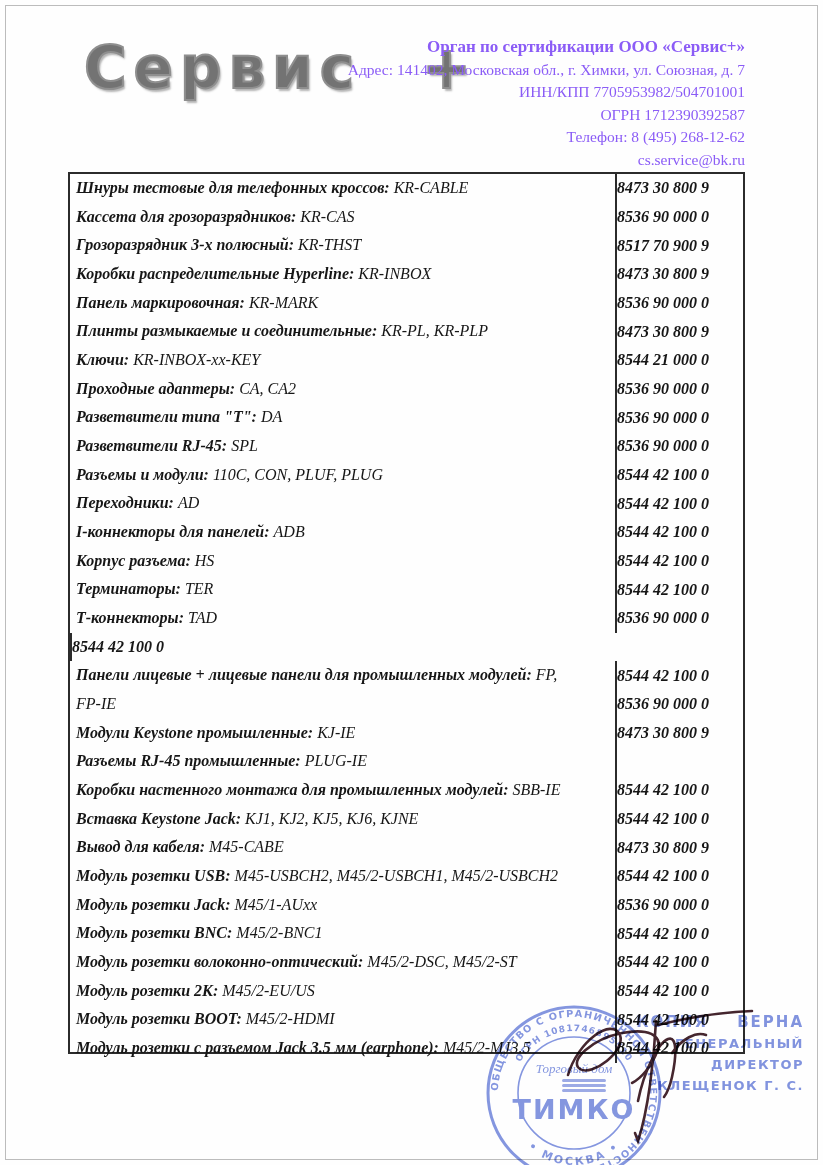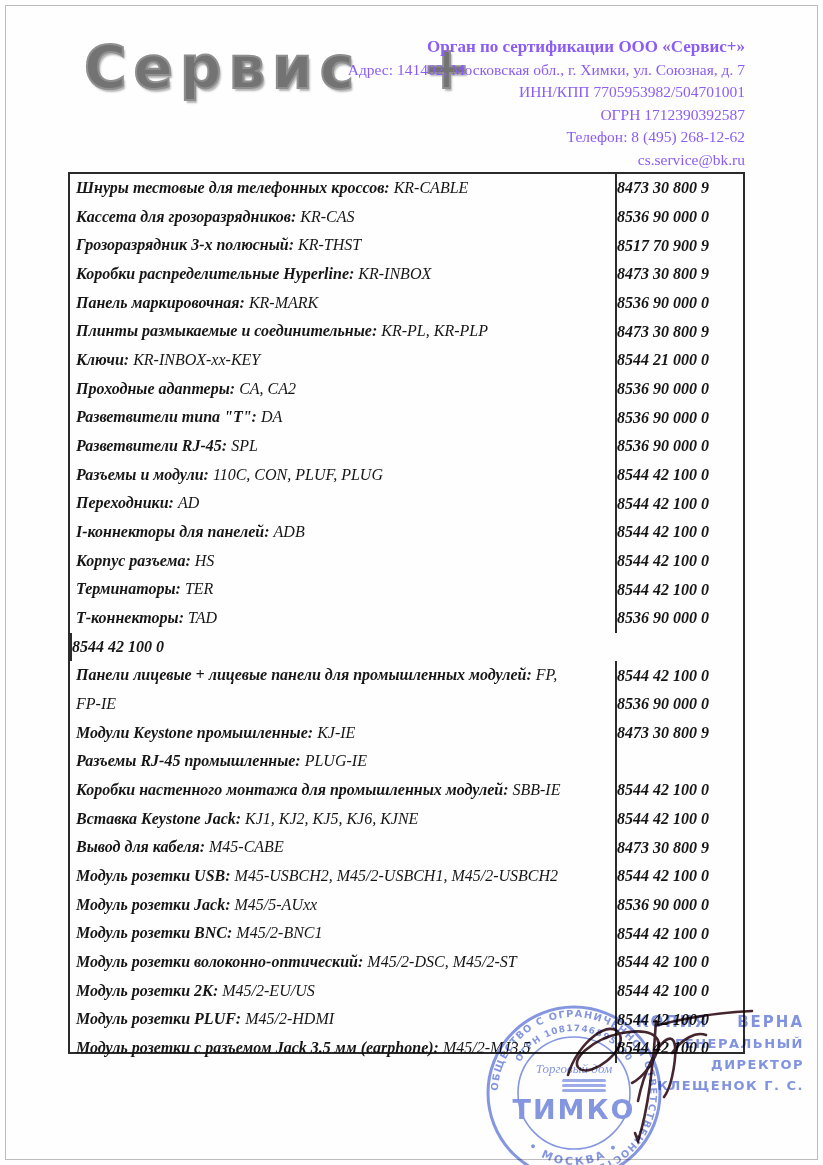--- a/index.html
+++ b/index.html
@@ -182,33 +182,33 @@
         </div><div class="trow">
           <div class="cell label-cell"><span class="lbl">Вставка Keystone Jack: </span><span class="itm">KJ1, KJ2, KJ5, KJ6, KJNE</span></div>
           <div class="cell code-cell">8544 42 100 0</div>
         </div><div class="trow">
           <div class="cell label-cell"><span class="lbl">Вывод для кабеля: </span><span class="itm">M45-CABE</span></div>
           <div class="cell code-cell">8473 30 800 9</div>
         </div><div class="trow">
           <div class="cell label-cell"><span class="lbl">Модуль розетки USB: </span><span class="itm">M45-USBCH2, M45/2-USBCH1, M45/2-USBCH2</span></div>
           <div class="cell code-cell">8544 42 100 0</div>
         </div><div class="trow">
-          <div class="cell label-cell"><span class="lbl">Модуль розетки Jack: </span><span class="itm">M45/5-AUxx</span></div>
+          <div class="cell label-cell"><span class="lbl">Модуль розетки Jack: </span><span class="itm">M45/1-AUxx</span></div>
           <div class="cell code-cell">8536 90 000 0</div>
         </div><div class="trow">
           <div class="cell label-cell"><span class="lbl">Модуль розетки BNC: </span><span class="itm">M45/2-BNC1</span></div>
           <div class="cell code-cell">8544 42 100 0</div>
         </div><div class="trow">
           <div class="cell label-cell"><span class="lbl">Модуль розетки волоконно-оптический: </span><span class="itm">M45/2-DSC, M45/2-ST</span></div>
           <div class="cell code-cell">8544 42 100 0</div>
         </div><div class="trow">
           <div class="cell label-cell"><span class="lbl">Модуль розетки 2К: </span><span class="itm">M45/2-EU/US</span></div>
           <div class="cell code-cell">8544 42 100 0</div>
         </div><div class="trow">
-          <div class="cell label-cell"><span class="lbl">Модуль розетки PLUF: </span><span class="itm">M45/2-HDMI</span></div>
+          <div class="cell label-cell"><span class="lbl">Модуль розетки BOOT: </span><span class="itm">M45/2-HDMI</span></div>
           <div class="cell code-cell">8544 42 100 0</div>
         </div><div class="trow">
           <div class="cell label-cell"><span class="lbl">Модуль розетки с разъемом Jack 3.5 мм (earphone): </span><span class="itm">M45/2-MJ3.5</span></div>
           <div class="cell code-cell">8544 42 100 0</div>
         </div></div>
   </div>
 
   <svg class="round-stamp" width="192" height="192" viewBox="0 0 192 192">
     <g fill="none" stroke="#7b8ede">
       <circle cx="96" cy="96" r="86" stroke-width="3"></circle>

